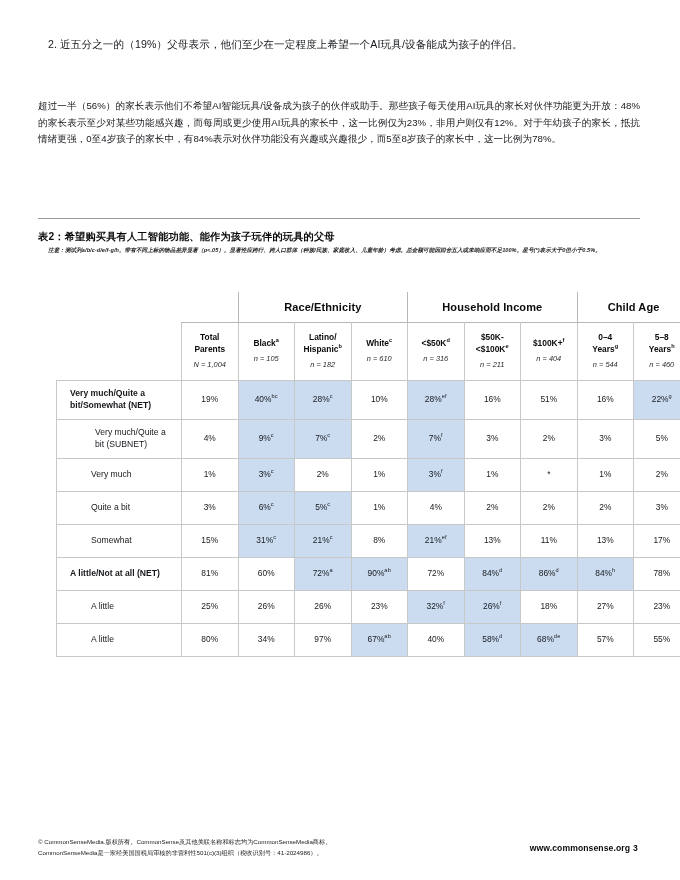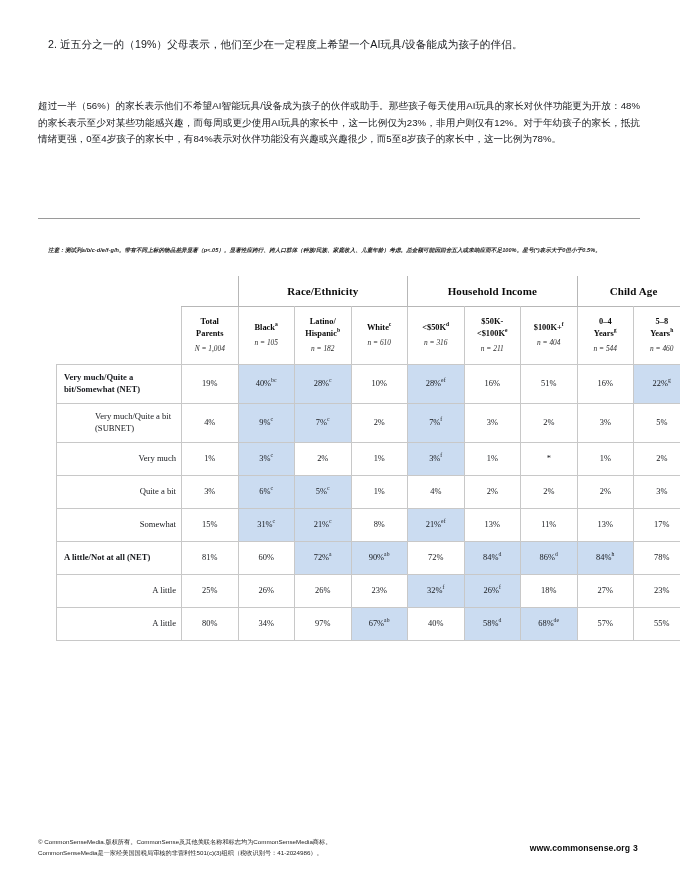--- a/index.html
+++ b/index.html
@@ -60,21 +60,21 @@
     line-height:1.75;
     font-style:italic;
     font-weight:bold;
     color:#1d1d1d;
     letter-spacing:.05px;
   }
 
   
   .tablewrap {
     position:absolute;
-    left:56px; top:276px; width:577px;font-family:Liberation Serif, serif;
+    left:56px; top:292px; width:577px;
   }
   table.data {
     border-collapse:collapse;
     width:577px;
     table-layout:fixed;
     font-size:8.3px;
     color:#16181c;
   }
   table.data col.c-label { width:125px; }
   table.data col.c-col   { width:56.5px; }
@@ -125,23 +125,23 @@
     padding:3px 5px;
     text-align:center;
     font-size:8.4px;
     color:#16181c;
     line-height:1.32;
   }
   tr.datarow td.rowlabel {
     text-align:left;
     font-size:8.6px;
   }
-  tr.datarow td.rowlabel.lvl0 { font-weight:bold; padding-left:7px;margin-left:32px; }
+  tr.datarow td.rowlabel.lvl0 { font-weight:bold; padding-left:13px;margin-left:32px; }
   tr.datarow td.rowlabel.lvl1 { padding-left:38px; }
-  tr.datarow td.rowlabel.lvl2 { padding-left:26px; text-align:right; }
+  tr.datarow td.rowlabel.lvl2 { padding-left:34px; text-align:left; }
   tr.datarow.tall td { height:39px; }
 
   td.hl { background:#cbdcf1; }
 
   sup {
     font-size:5.6px;
     vertical-align:super;
     line-height:0;
     letter-spacing:.2px;
   }
@@ -168,20 +168,21 @@
 <body>
 
 <div class="page">
 
   <div class="intro">2.  近五分之一的（19%）父母表示，他们至少在一定程度上希望一个AI玩具/设备能成为孩子的伴侣。</div>
 
   <div class="bodytext">超过一半（56%）的家长表示他们不希望AI智能玩具/设备成为孩子的伙伴或助手。那些孩子每天使用AI玩具的家长对伙伴功能更为开放：48%的家长表示至少对某些功能感兴趣，而每周或更少使用AI玩具的家长中，这一比例仅为23%，非用户则仅有12%。对于年幼孩子的家长，抵抗情绪更强，0至4岁孩子的家长中，有84%表示对伙伴功能没有兴趣或兴趣很少，而5至8岁孩子的家长中，这一比例为78%。</div>
 
   <div class="divider"></div>
 
+  <div class="caption">表2：希望购买具有人工智能功能、能作为孩子玩伴的玩具的父母</div>
   <div class="note">注意：测试列a/b/c-d/e/f-g/h。带有不同上标的物品差异显著（p&lt;.05）。显著性应跨行、跨人口群体（种族/民族、家庭收入、儿童年龄）考虑。总金额可能因四舍五入或未响应而不足100%。星号(*)表示大于0但小于0.5%。</div>
 
   <div class="tablewrap">
     <table class="data">
       <colgroup>
         <col class="c-label">
         <col class="c-col">
           <col class="c-col">
           <col class="c-col">
           <col class="c-col">

